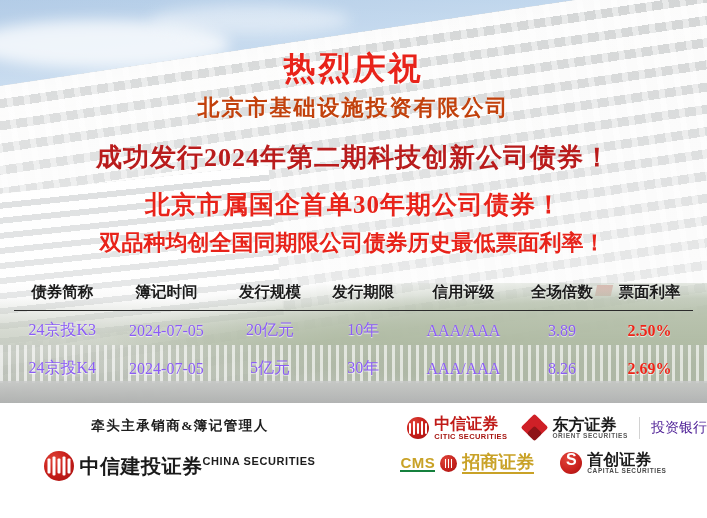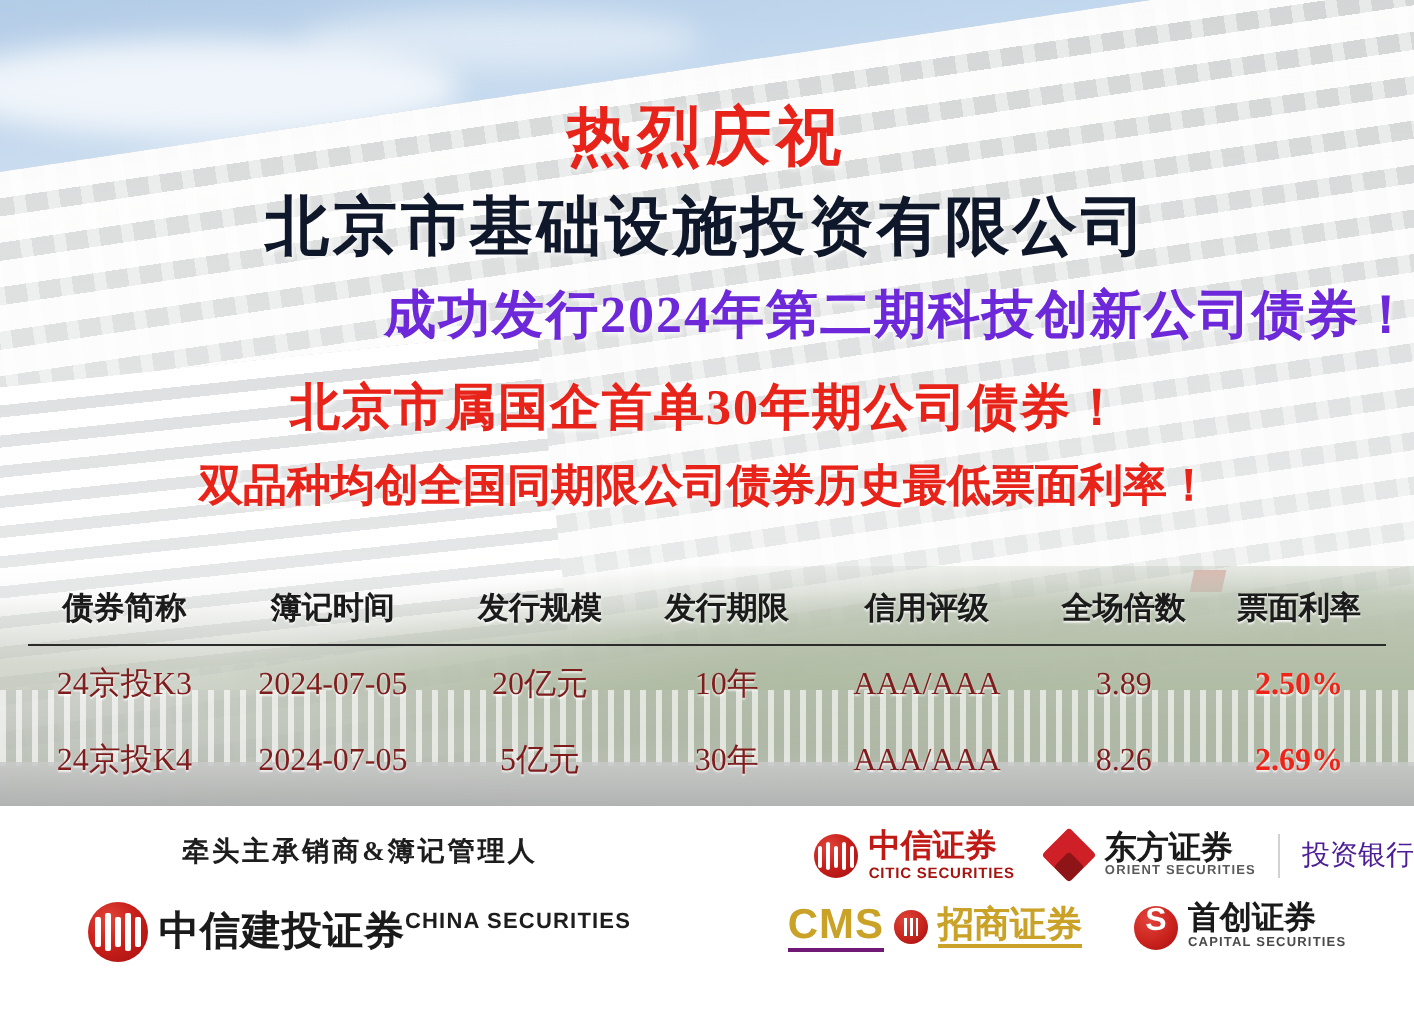--- a/index.html
+++ b/index.html
@@ -87,40 +87,40 @@
   }
 
   
   .headlines{position:absolute;left:0;top:0;width:707px;text-align:center;}
   .hl{
     font-family:"Liberation Serif","DejaVu Serif",serif;
     font-weight:700;line-height:1.0;white-space:nowrap;
   }
   .hl-1{position:absolute;top:52px;left:0;right:0;font-size:32px;color:#e8231a;
     text-shadow:1px 1px 2px rgba(255,255,255,.85),0 0 6px rgba(255,255,255,.6);letter-spacing:3px;}
-  .hl-2{position:absolute;top:97px;left:0;right:0;font-size:32px;color:#0f172a;
+  .hl-2{position:absolute;top:97px;left:0;right:0;font-size:22px;color:#c2410c;
     text-shadow:1px 1px 2px rgba(255,255,255,.9);letter-spacing:2px;}
-  .hl-3{position:absolute;top:145px;left:0;right:0;font-size:26px;color:#6d28d9;
-    text-shadow:1px 1px 2px rgba(255,255,255,.9);letter-spacing:1px;text-align:right;}
+  .hl-3{position:absolute;top:145px;left:0;right:0;font-size:26px;color:#b91c1c;
+    text-shadow:1px 1px 2px rgba(255,255,255,.9);letter-spacing:1px;}
   .hl-4{position:absolute;top:192px;left:0;right:0;font-size:25px;color:#e8231a;
     text-shadow:1px 1px 2px rgba(255,255,255,.9);letter-spacing:1px;}
   .hl-5{position:absolute;top:232px;left:0;right:2px;font-size:22px;color:#e8231a;
     text-shadow:1px 1px 2px rgba(255,255,255,.9);letter-spacing:0px;}
 
   
-  .tablewrap{position:absolute;left:14px;top:292px;width:679px;}
+  .tablewrap{position:absolute;left:14px;top:280px;width:679px;}
   table.bondtable{width:100%;border-collapse:collapse;
     font-family:"Liberation Serif","DejaVu Serif",serif;}
   table.bondtable th{
     font-size:15.5px;font-weight:700;color:#1b1b1b;padding:2px 0 7px 0;
     text-shadow:0 1px 1px rgba(255,255,255,.85);white-space:nowrap;
   }
   table.bondtable thead tr{border-bottom:1.5px solid #2b2b2b;}
   table.bondtable td{
-    font-size:16px;color:#7f1d1d;padding:9px 0 8px 0;text-align:center;white-space:nowrap;
+    font-size:16px;color:#8b5cf6;padding:9px 0 8px 0;text-align:center;white-space:nowrap;
     text-shadow:0 1px 1px rgba(255,255,255,.8);
   }
   table.bondtable td.rate{color:#ee2418;font-weight:700;}
   .col-0{width:14.2%}.col-1{width:16.5%}.col-2{width:14%}
   .col-3{width:13.5%}.col-4{width:16%}.col-5{width:13%}.col-6{width:12.8%}
 
   
   .footer{position:absolute;left:0;top:403px;width:707px;height:84px;background:#ffffff;}
   .foot-col{position:absolute;top:0;}
   .foot-left{left:0;width:360px;text-align:center;}
@@ -153,22 +153,22 @@
   
   .diamond-mark{position:relative;width:24px;height:24px;flex:none;}
   .diamond-mark b{position:absolute;display:block;background:#cf2027;
     width:11px;height:11px;transform:rotate(45deg);border-radius:2px;}
   .diamond-mark b:nth-child(1){left:0;top:6px;}
   .diamond-mark b:nth-child(2){left:12px;top:6px;}
   .diamond-mark b:nth-child(3){left:6px;top:0px;}
   .diamond-mark b:nth-child(4){left:6px;top:12px;background:#8e1418;}
 
   
-  .cms-word{font-family:"Liberation Sans",sans-serif;font-weight:700;font-size:21px;
-    color:#c9a227;border-bottom:2px solid #701a75;line-height:1.05;letter-spacing:.5px;}
+  .cms-word{font-family:"Liberation Sans",sans-serif;font-weight:700;font-size:15px;
+    color:#c9a227;border-bottom:2px solid #15803d;line-height:1.05;letter-spacing:.5px;}
   .cms-badge{width:17px;height:17px;border-radius:50%;flex:none;
     background:radial-gradient(circle at 35% 30%,#e0453a 0%,#c3201b 60%,#9c0f0f 100%);
     position:relative;}
   .cms-badge:after{content:"";position:absolute;left:5px;top:4px;width:7px;height:9px;
     background:repeating-linear-gradient(90deg,#fff 0 1.5px,transparent 1.5px 3px);}
   .cms-cn{font-size:18px;color:#c9a227;font-weight:700;border-bottom:2px solid #c9a227;
     font-family:"Liberation Serif","DejaVu Serif",serif;line-height:1.05;}
 
   
   .s-mark{width:22px;height:22px;border-radius:50%;flex:none;position:relative;

